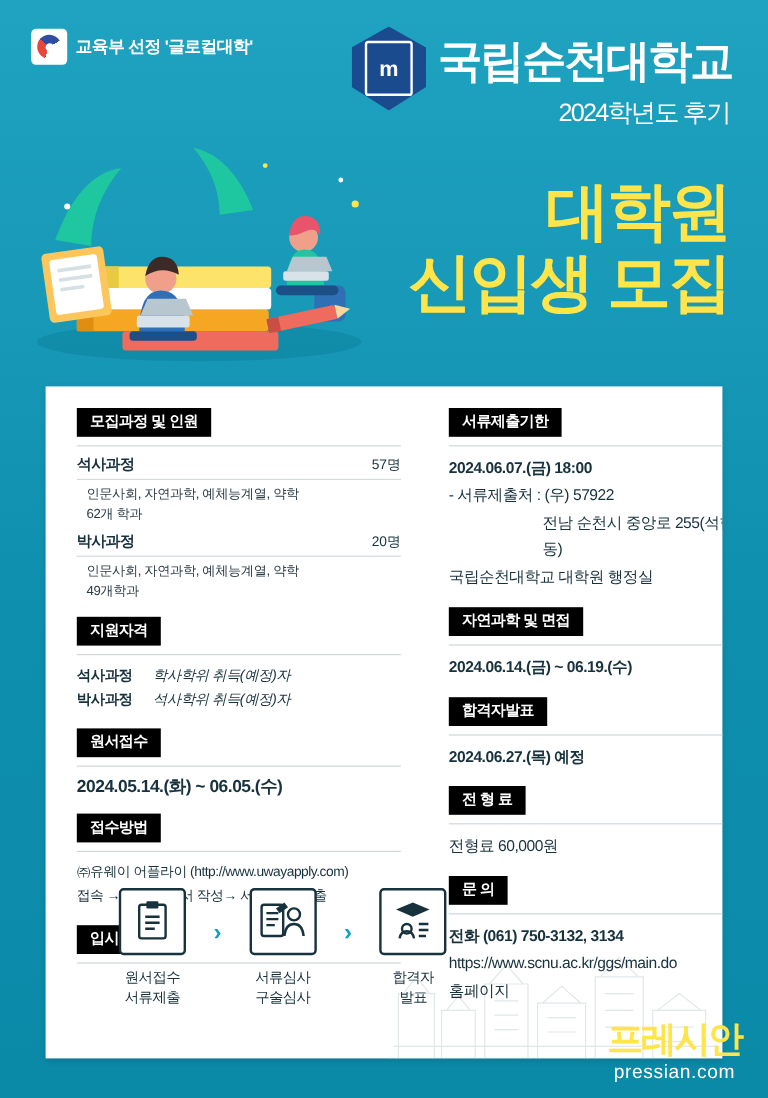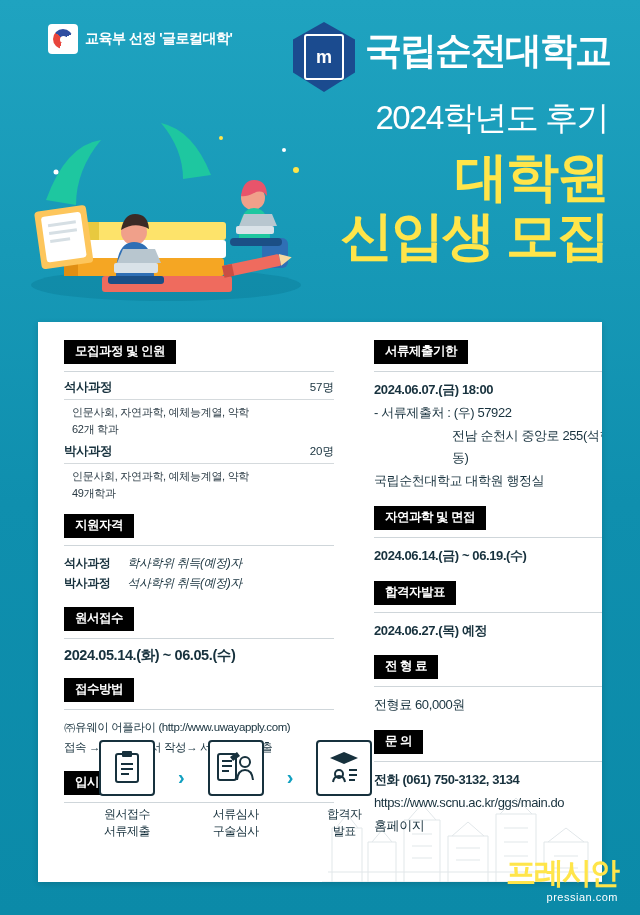--- a/index.html
+++ b/index.html
@@ -11,21 +11,21 @@
     overflow: hidden;
     position: relative;
   }
   .poster {
     position: absolute; inset: 0;
     background: linear-gradient(180deg, #1fa3c0 0%, #0f8fae 55%, #0b8aa8 100%);
   }
   
   .top-badge {
     position: absolute; left: 26px; top: 24px;
-    display: flex; align-items: center; gap: 7px; margin-left: 22px;
+    display: flex; align-items: center; gap: 7px;
   }
   .gov-emblem {
     width: 30px; height: 30px; border-radius: 4px;
     background: #ffffff;
     display: flex; align-items: center; justify-content: center;
     position: relative;
   }
   .gov-emblem .swirl {
     width: 20px; height: 20px; border-radius: 50%;
     background:
@@ -61,22 +61,22 @@
     border: 2px solid #ffffff;
     border-radius: 3px;
     display:flex; align-items:center; justify-content:center;
     color: #ffffff; font-size: 18px; font-weight: bold;
   }
   .univ-name {
     color: #ffffff; font-size: 37px; font-weight: bold;
     letter-spacing: -2px; line-height: 1; margin-top: 14px;
   }
   .head-line2 {
-    position: absolute; right: 32px; top: 96px;
-    color: #ffffff; font-size: 33px; letter-spacing: -1.5px;
+    position: absolute; right: 32px; top: 80px;
+    color: #ffffff; font-size: 21px; letter-spacing: -1.5px;
     font-weight: normal;
   }
   .head-line3 {
     position: absolute; right: 32px; top: 148px;
     color: #ffe54a; font-size: 53px; font-weight: bold;
     letter-spacing: -2px; line-height: 1.08;
     text-align: right;
   }
   .head-line4 {
     position: absolute; right: 32px; top: 207px;
@@ -139,21 +139,21 @@
   }
   .step-label { font-size: 12px; color: #17313d; line-height: 1.45; letter-spacing: -0.5px; }
   .arrow { color: #12a0c0; font-size: 20px; font-weight: bold; margin-top: -26px; }
 
   
   .cityart { position: absolute; right: 0; bottom: 0; width: 280px; height: 150px; opacity: 0.55; }
 
   
   .wm { position: absolute; right: 22px; bottom: 12px; text-align: right; }
   .wm-logo { color: #ffe54a; font-size: 30px; font-weight: bold; letter-spacing: -2px; line-height: 1; }
-  .wm-sub { color: #ffffff; font-size: 11px; letter-spacing: 0.5px; margin-top: 3px; }
+  .wm-sub { color: #ffffff; font-size: 16px; letter-spacing: 0.5px; margin-top: 3px; text-align: center; }
 </style>
 </head>
 <body>
 
 <div class="poster">
 
   <div class="top-badge">
     <div class="gov-emblem">
       <div class="swirl"></div>
     </div>

